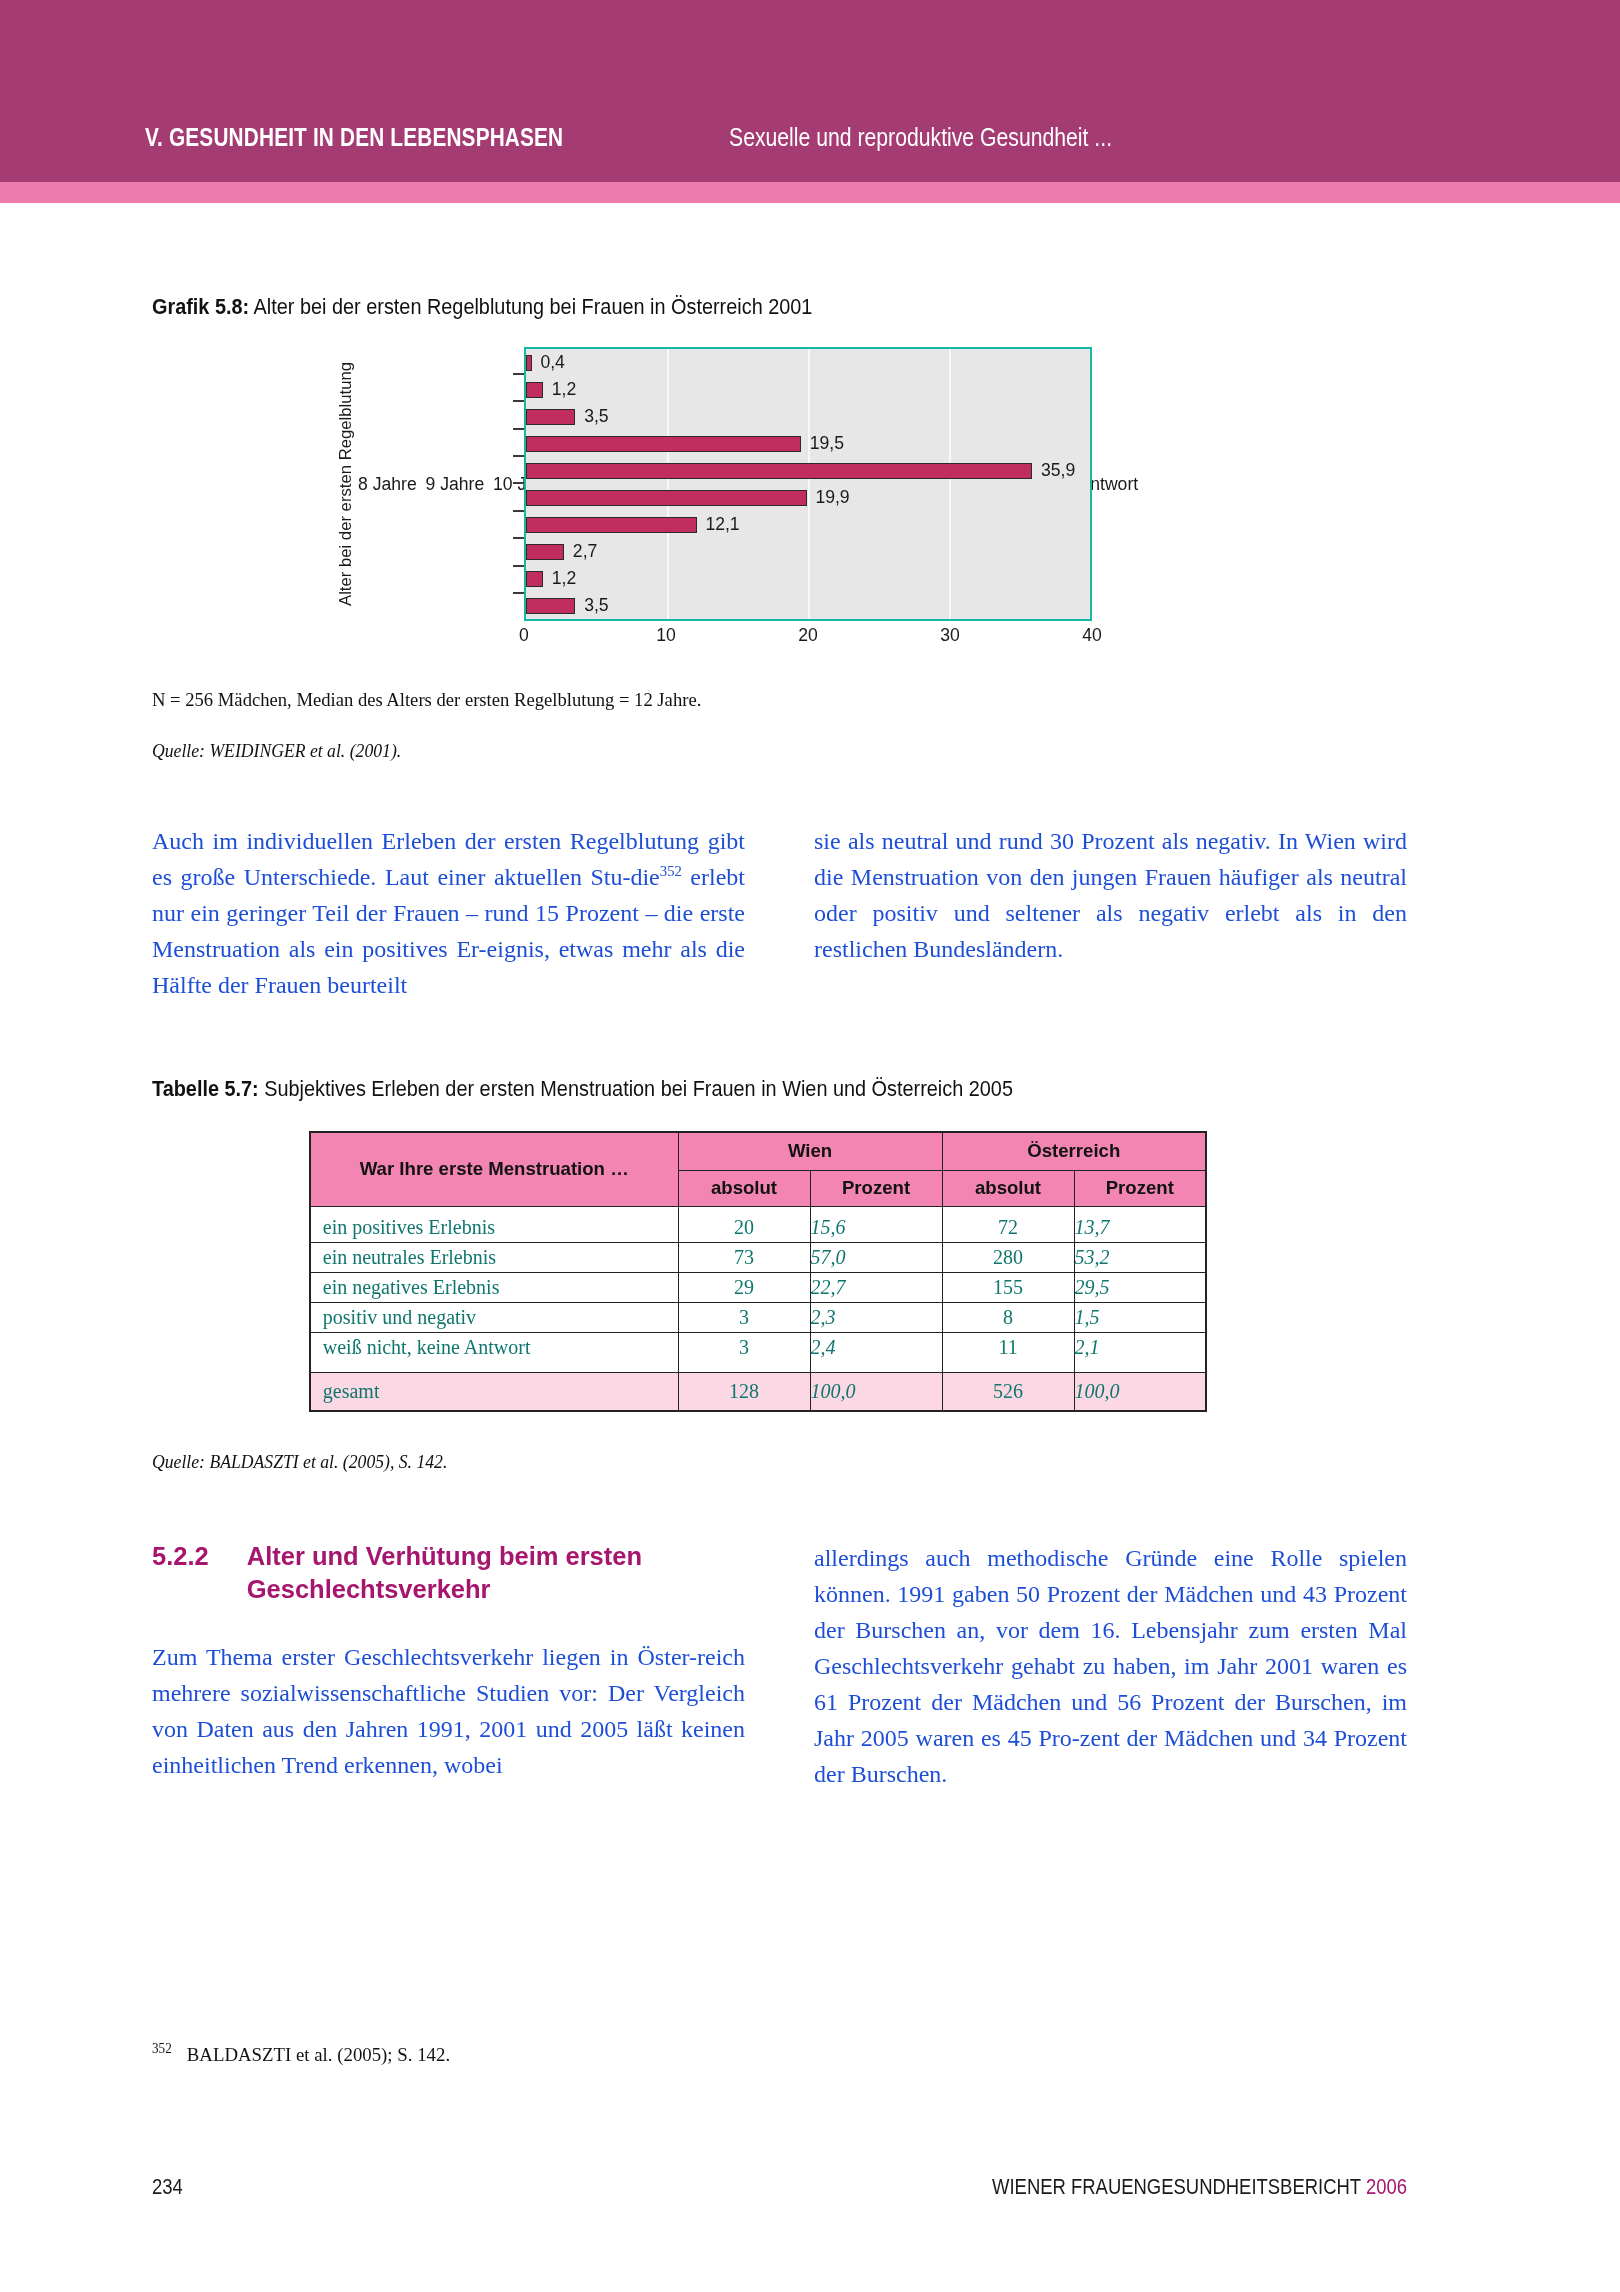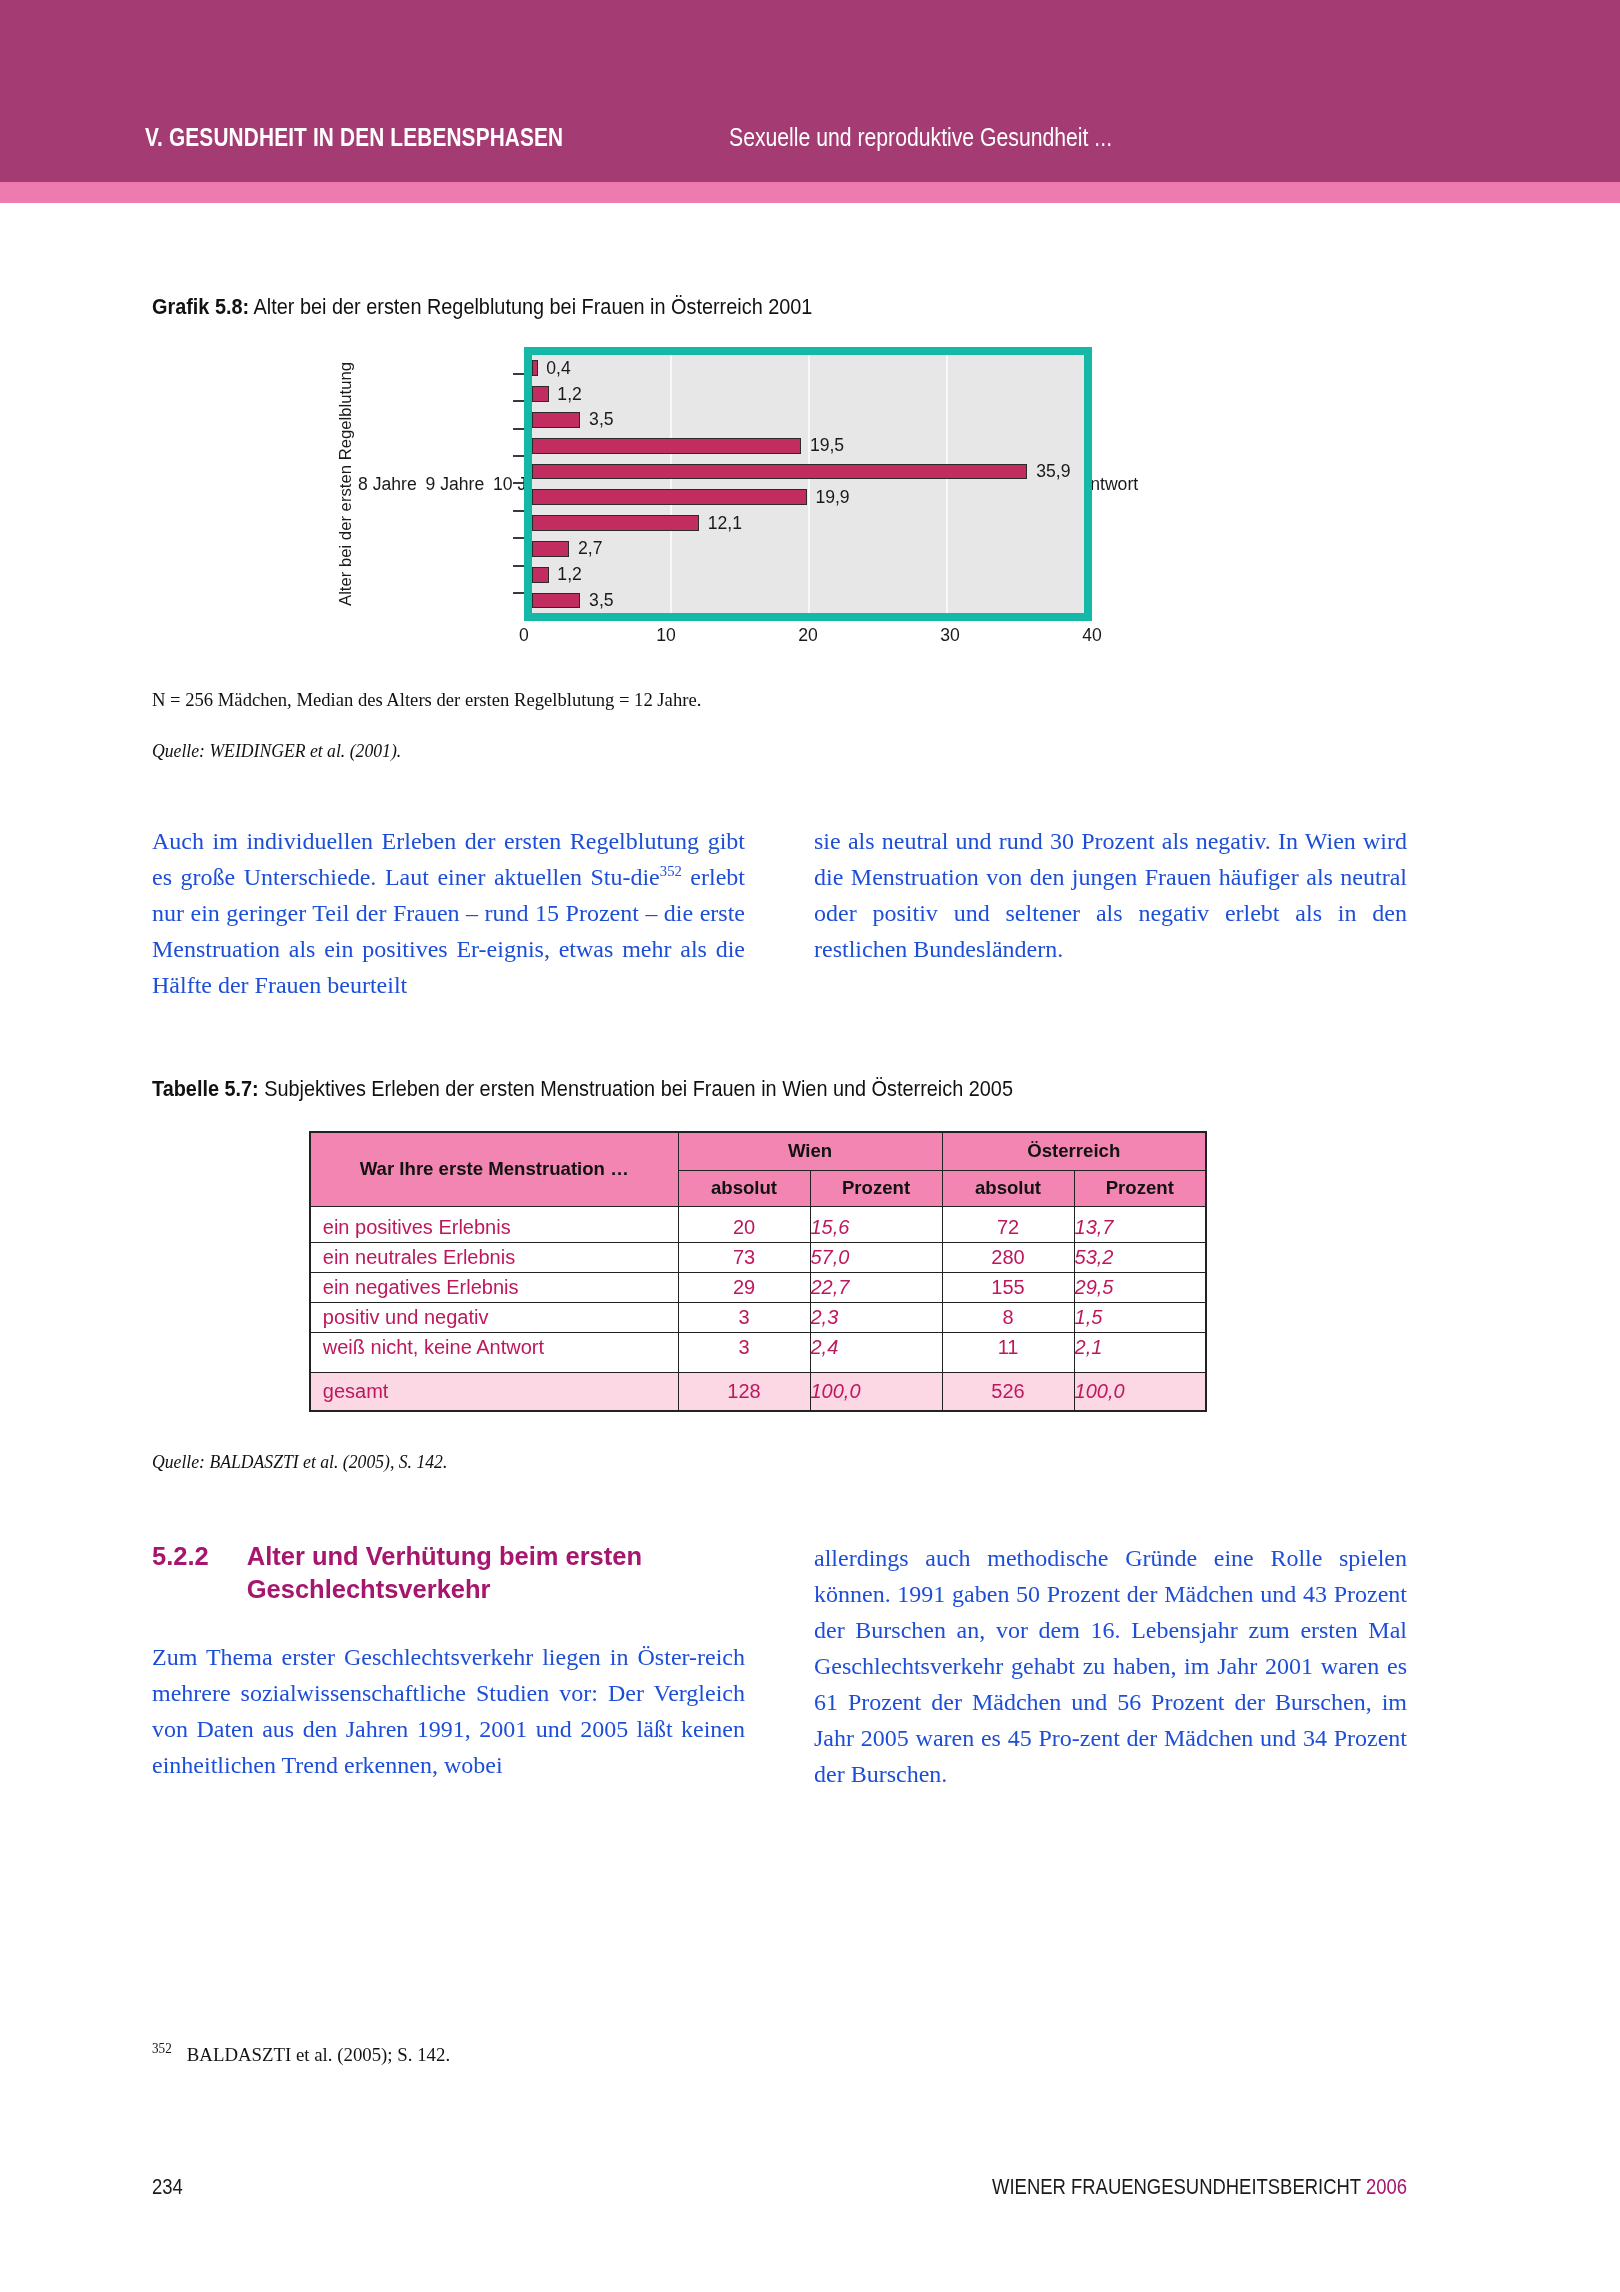--- a/index.html
+++ b/index.html
@@ -131,21 +131,21 @@
     color: #1a1a1a;
     white-space: nowrap;
   }
   .plot {
     position: absolute;
     left: 372px;
     top: 0px;
     width: 568px;
     height: 274px;
     background: #e7e7e7;
-    border: 8px solid #14b8a6;
+    border: 2px solid #14b8a6;
     box-sizing: border-box;
   }
   .gridline {
     position: absolute;
     top: 0; bottom: 0;
     width: 2px;
     background: #f8f8f8;
   }
   .bars {
     position: absolute;
@@ -282,22 +282,23 @@
   }
   .th-question {
     height: 73px;
     padding: 0 13px !important;
   }
   .th-region { height: 37px; }
   .th-sub    { height: 35px; }
   .data-table tbody td {
     background: #ffffff;
     font-size: 20px;
-    color: #be185d;
+    color: #0f766e;
     height: 29px;
+    font-family: Liberation Serif, serif;
   }
   .data-table tbody td.label {
     text-align: left;
     padding-left: 11.8px !important;
   }
   .data-table tbody td.num {
     text-align: center;
   }
   .data-table tbody td.pct {
     text-align: left;

